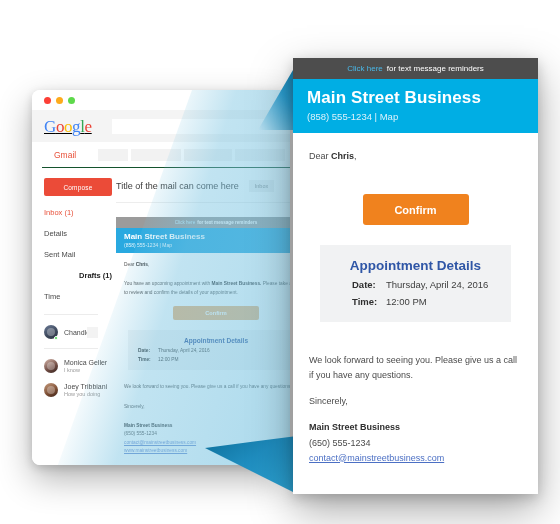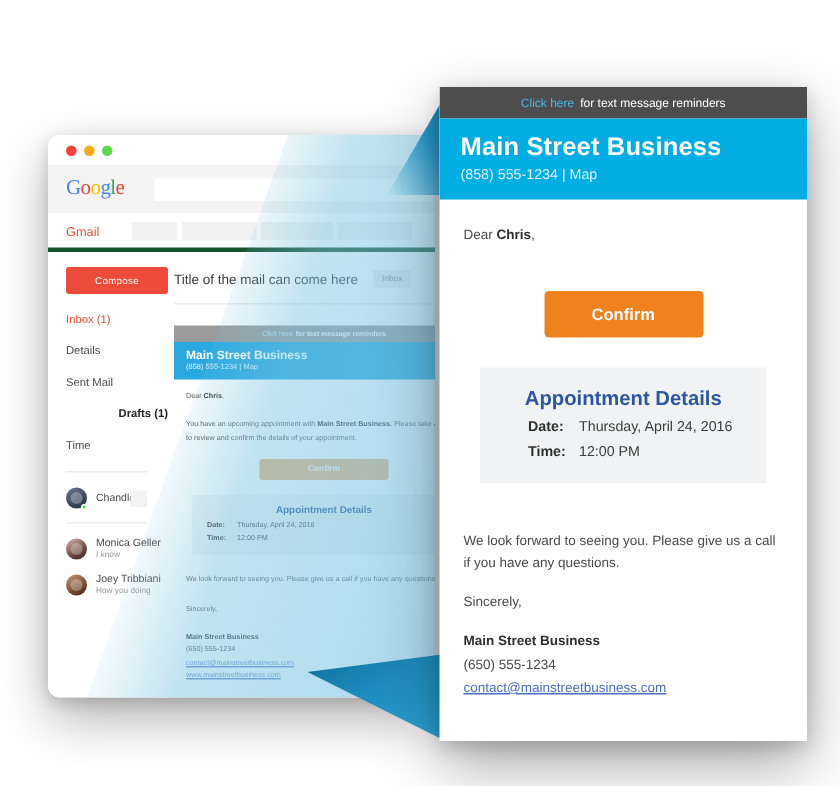--- a/index.html
+++ b/index.html
@@ -28,29 +28,29 @@
   #titlebar { height: 20px; background: #ffffff; position: relative; }
   .dot { position: absolute; top: 7px; width: 7px; height: 7px; border-radius: 50%; }
   .dot.red    { left: 12px; background: #fc3f36; }
   .dot.yellow { left: 24px; background: #fdab1c; }
   .dot.green  { left: 36px; background: #5ed94b; }
 
   #google-row {
     height: 32px; background: #f4f4f4;
     display: flex; align-items: center; padding: 0 0 0 12px;
   }
-  .g-logo { font-family: "Liberation Serif", serif; font-size: 14px; letter-spacing: -0.4px; line-height: 1; }
+  .g-logo { font-family: "Liberation Serif", serif; font-size: 17px; letter-spacing: -0.4px; line-height: 1; text-decoration: underline; }
   .g-logo span:nth-child(1){color:#4285F4;} .g-logo span:nth-child(2){color:#EA4335;}
   .g-logo span:nth-child(3){color:#FBBC05;} .g-logo span:nth-child(4){color:#4285F4;}
   .g-logo span:nth-child(5){color:#34A853;} .g-logo span:nth-child(6){color:#EA4335;}
   #search-field { margin-left: 20px; flex: 1; height: 15px; background: #ffffff; margin-right: 0; }
 
   #gmail-row {
     height: 26px; background: #ffffff; display: flex; align-items: center;
-    padding-left: 12px; border-bottom: 3px solid #14532d;
+    padding-left: 12px; border-bottom: 1px solid #14532d; margin-left: 10px;
   }
   #gmail-label { color: #e8513a; font-size: 8.5px; }
   #toolbar-chips { display: flex; gap: 3px; margin-left: 22px; }
   .chip { height: 12px; background: #f2f2f2; }
   .chip.w1 { width: 30px; } .chip.w2 { width: 50px; } .chip.w3 { width: 48px; }
 
   #body-split { display: flex; height: 297px; }
   #sidebar { width: 80px; padding: 10px 0 0 12px; background: #ffffff; }
   #compose-btn {
     width: 68px; height: 18px; background: #eb4b38; color: #fff;

